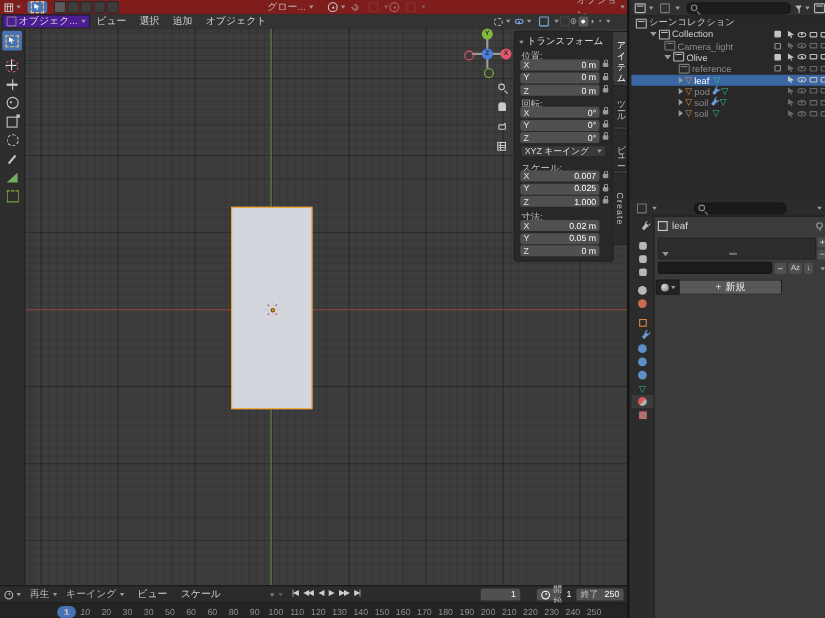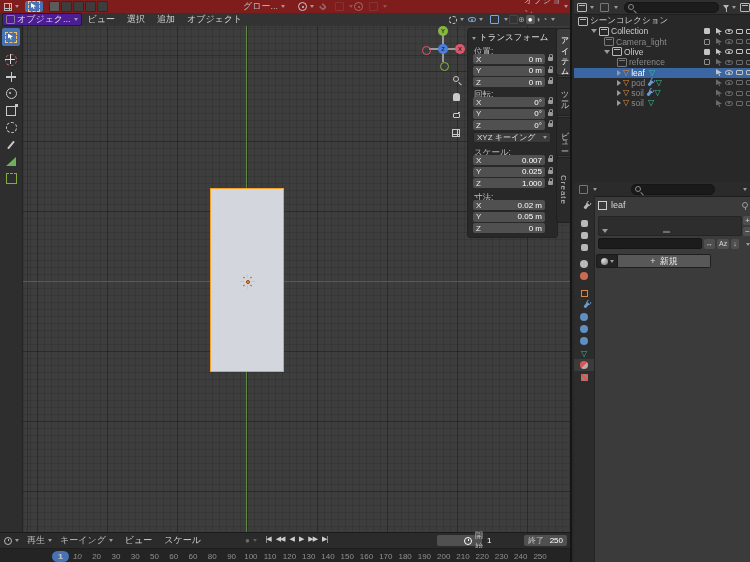--- a/index.html
+++ b/index.html
@@ -421,21 +421,21 @@
           <div class="tp-btn">|◀</div>
           <div class="tp-btn">◀◀</div>
           <div class="tp-btn">◀</div>
           <div class="tp-btn">▶</div>
           <div class="tp-btn">▶▶</div>
           <div class="tp-btn">▶|</div>
         </div>
       <div class="tl-field" style="left:437px;width:36px;justify-content:flex-end">
         <span>1</span>
       </div>
-      <div class="tl-field" style="left:460px;width:22px">
+      <div class="tl-field" style="left:488px;width:22px">
         <span class="i-clk" style="margin-right:3px;flex:none"></span>
         <span class="lbl">開始</span>
         <span style="margin-left:auto">1</span>
       </div>
       <div class="tl-field" style="left:524px;width:43px">
         <span class="lbl">終了</span>
         <span style="margin-left:auto">250</span>
       </div>
     </div>
     <div id="tl-ruler">

